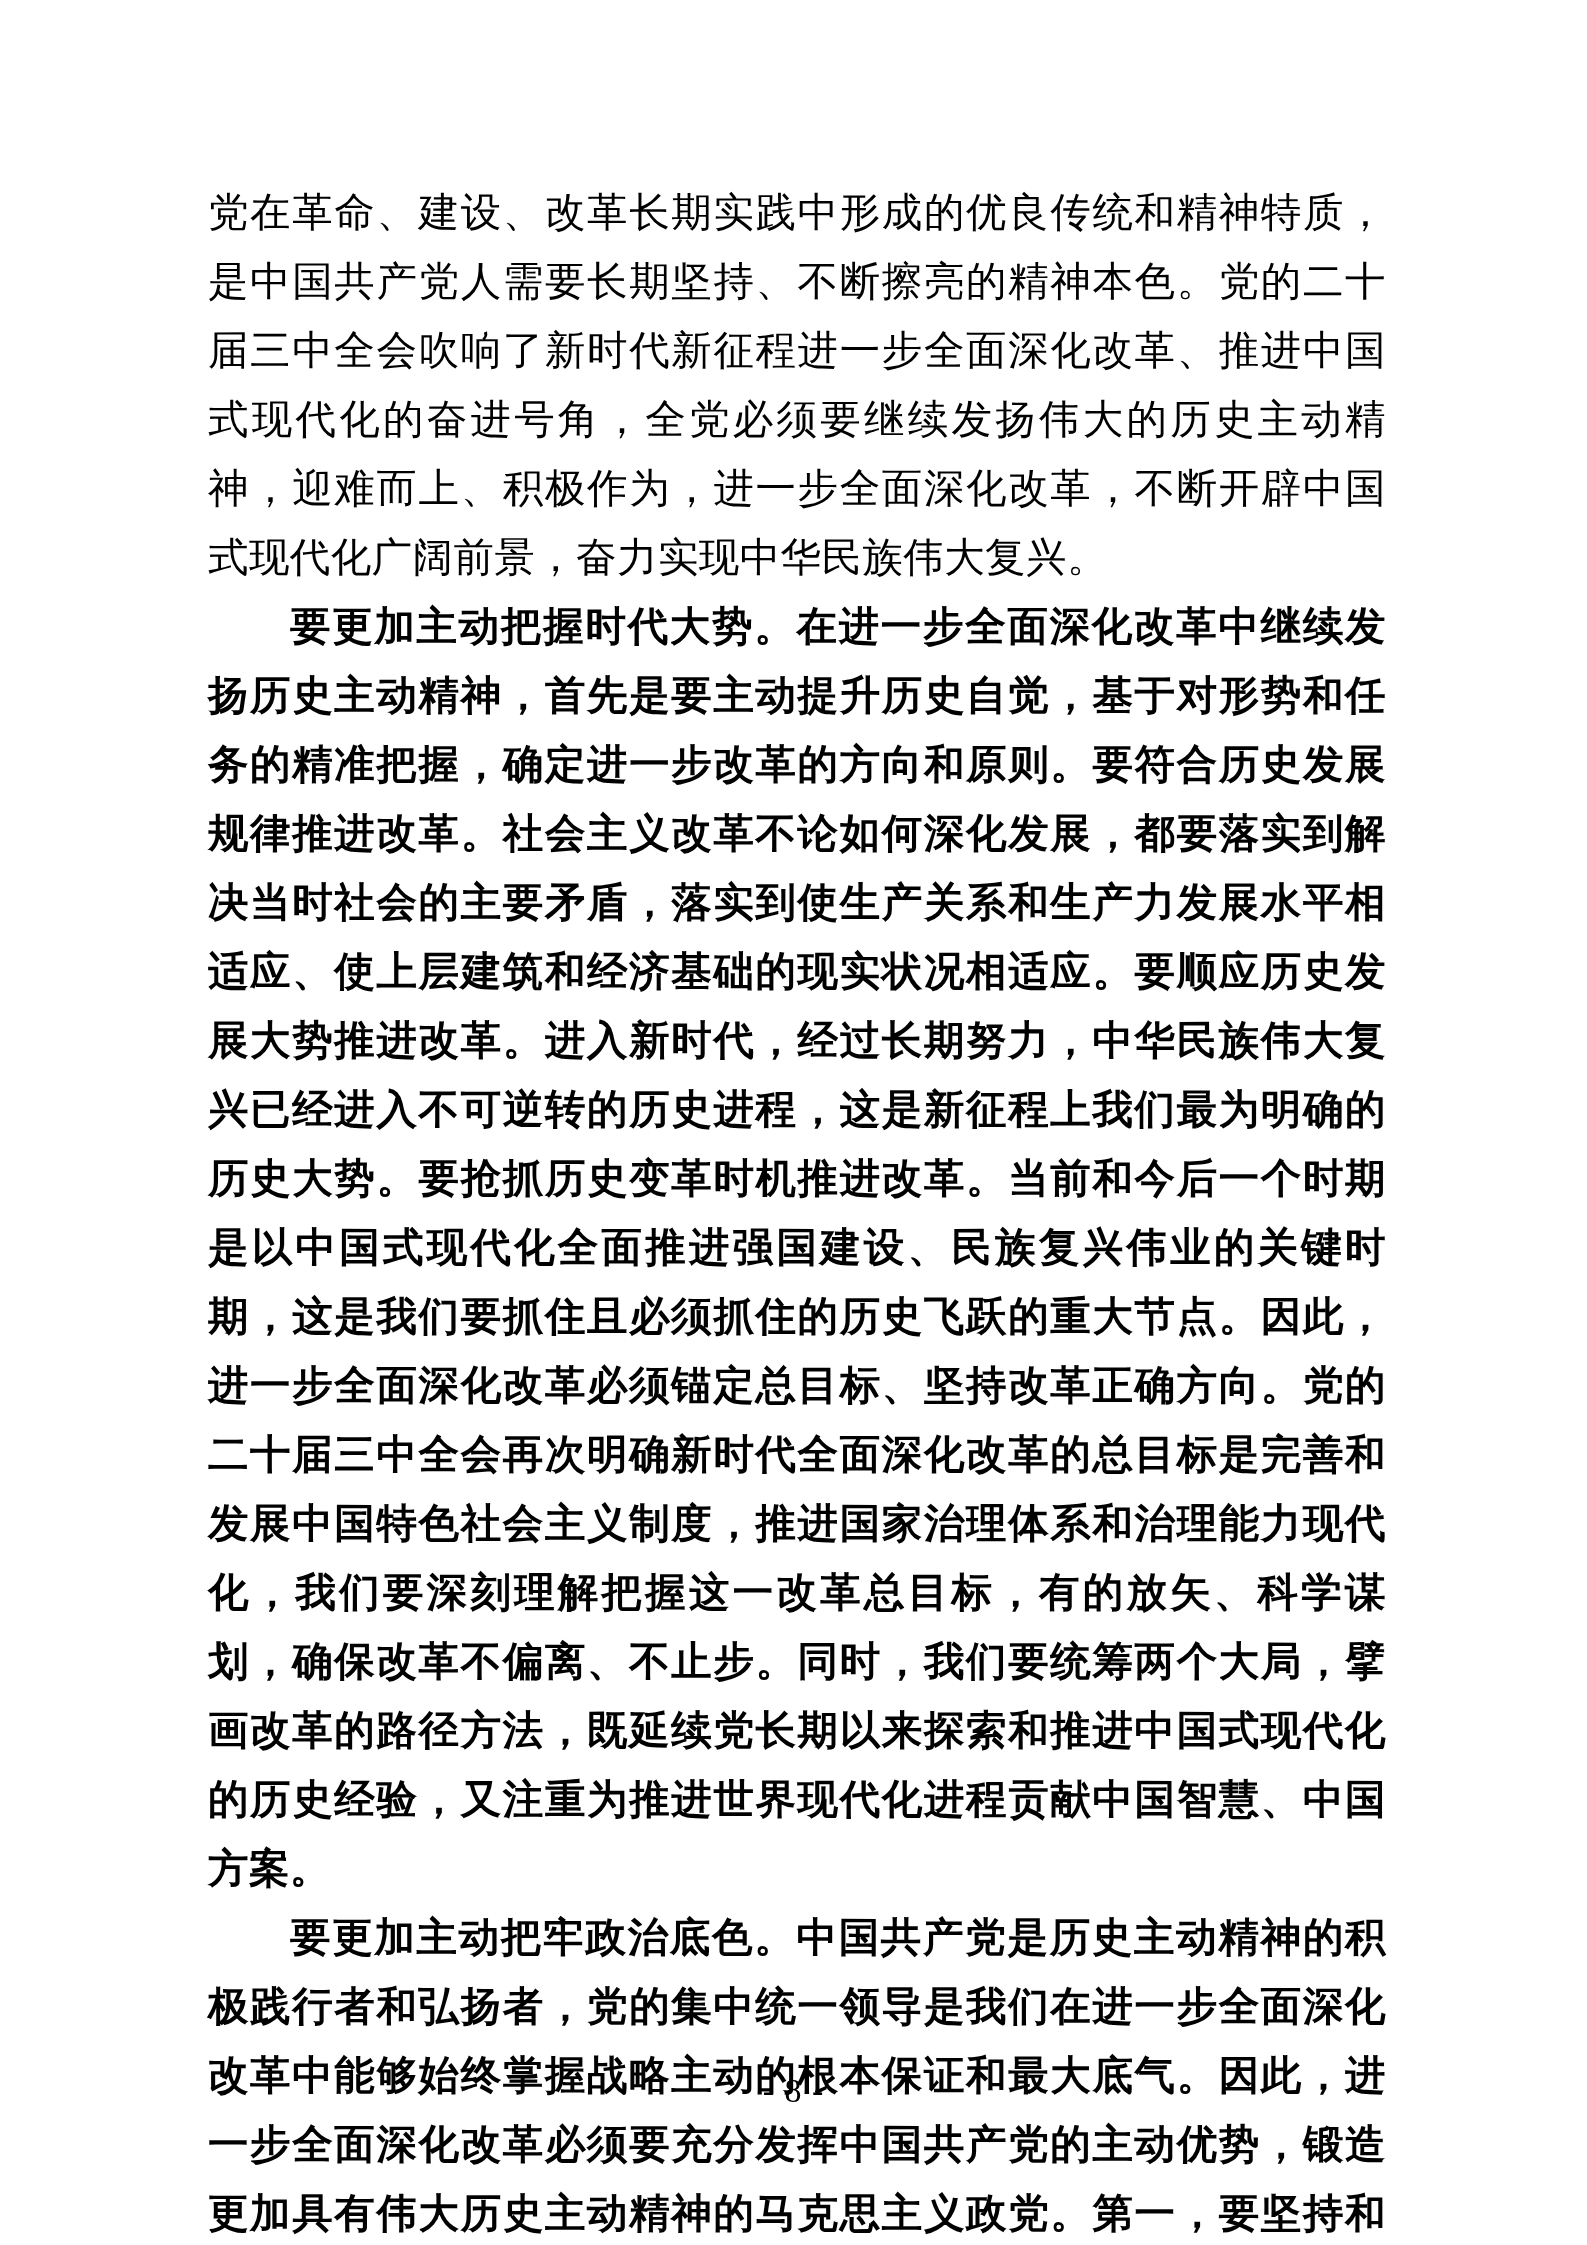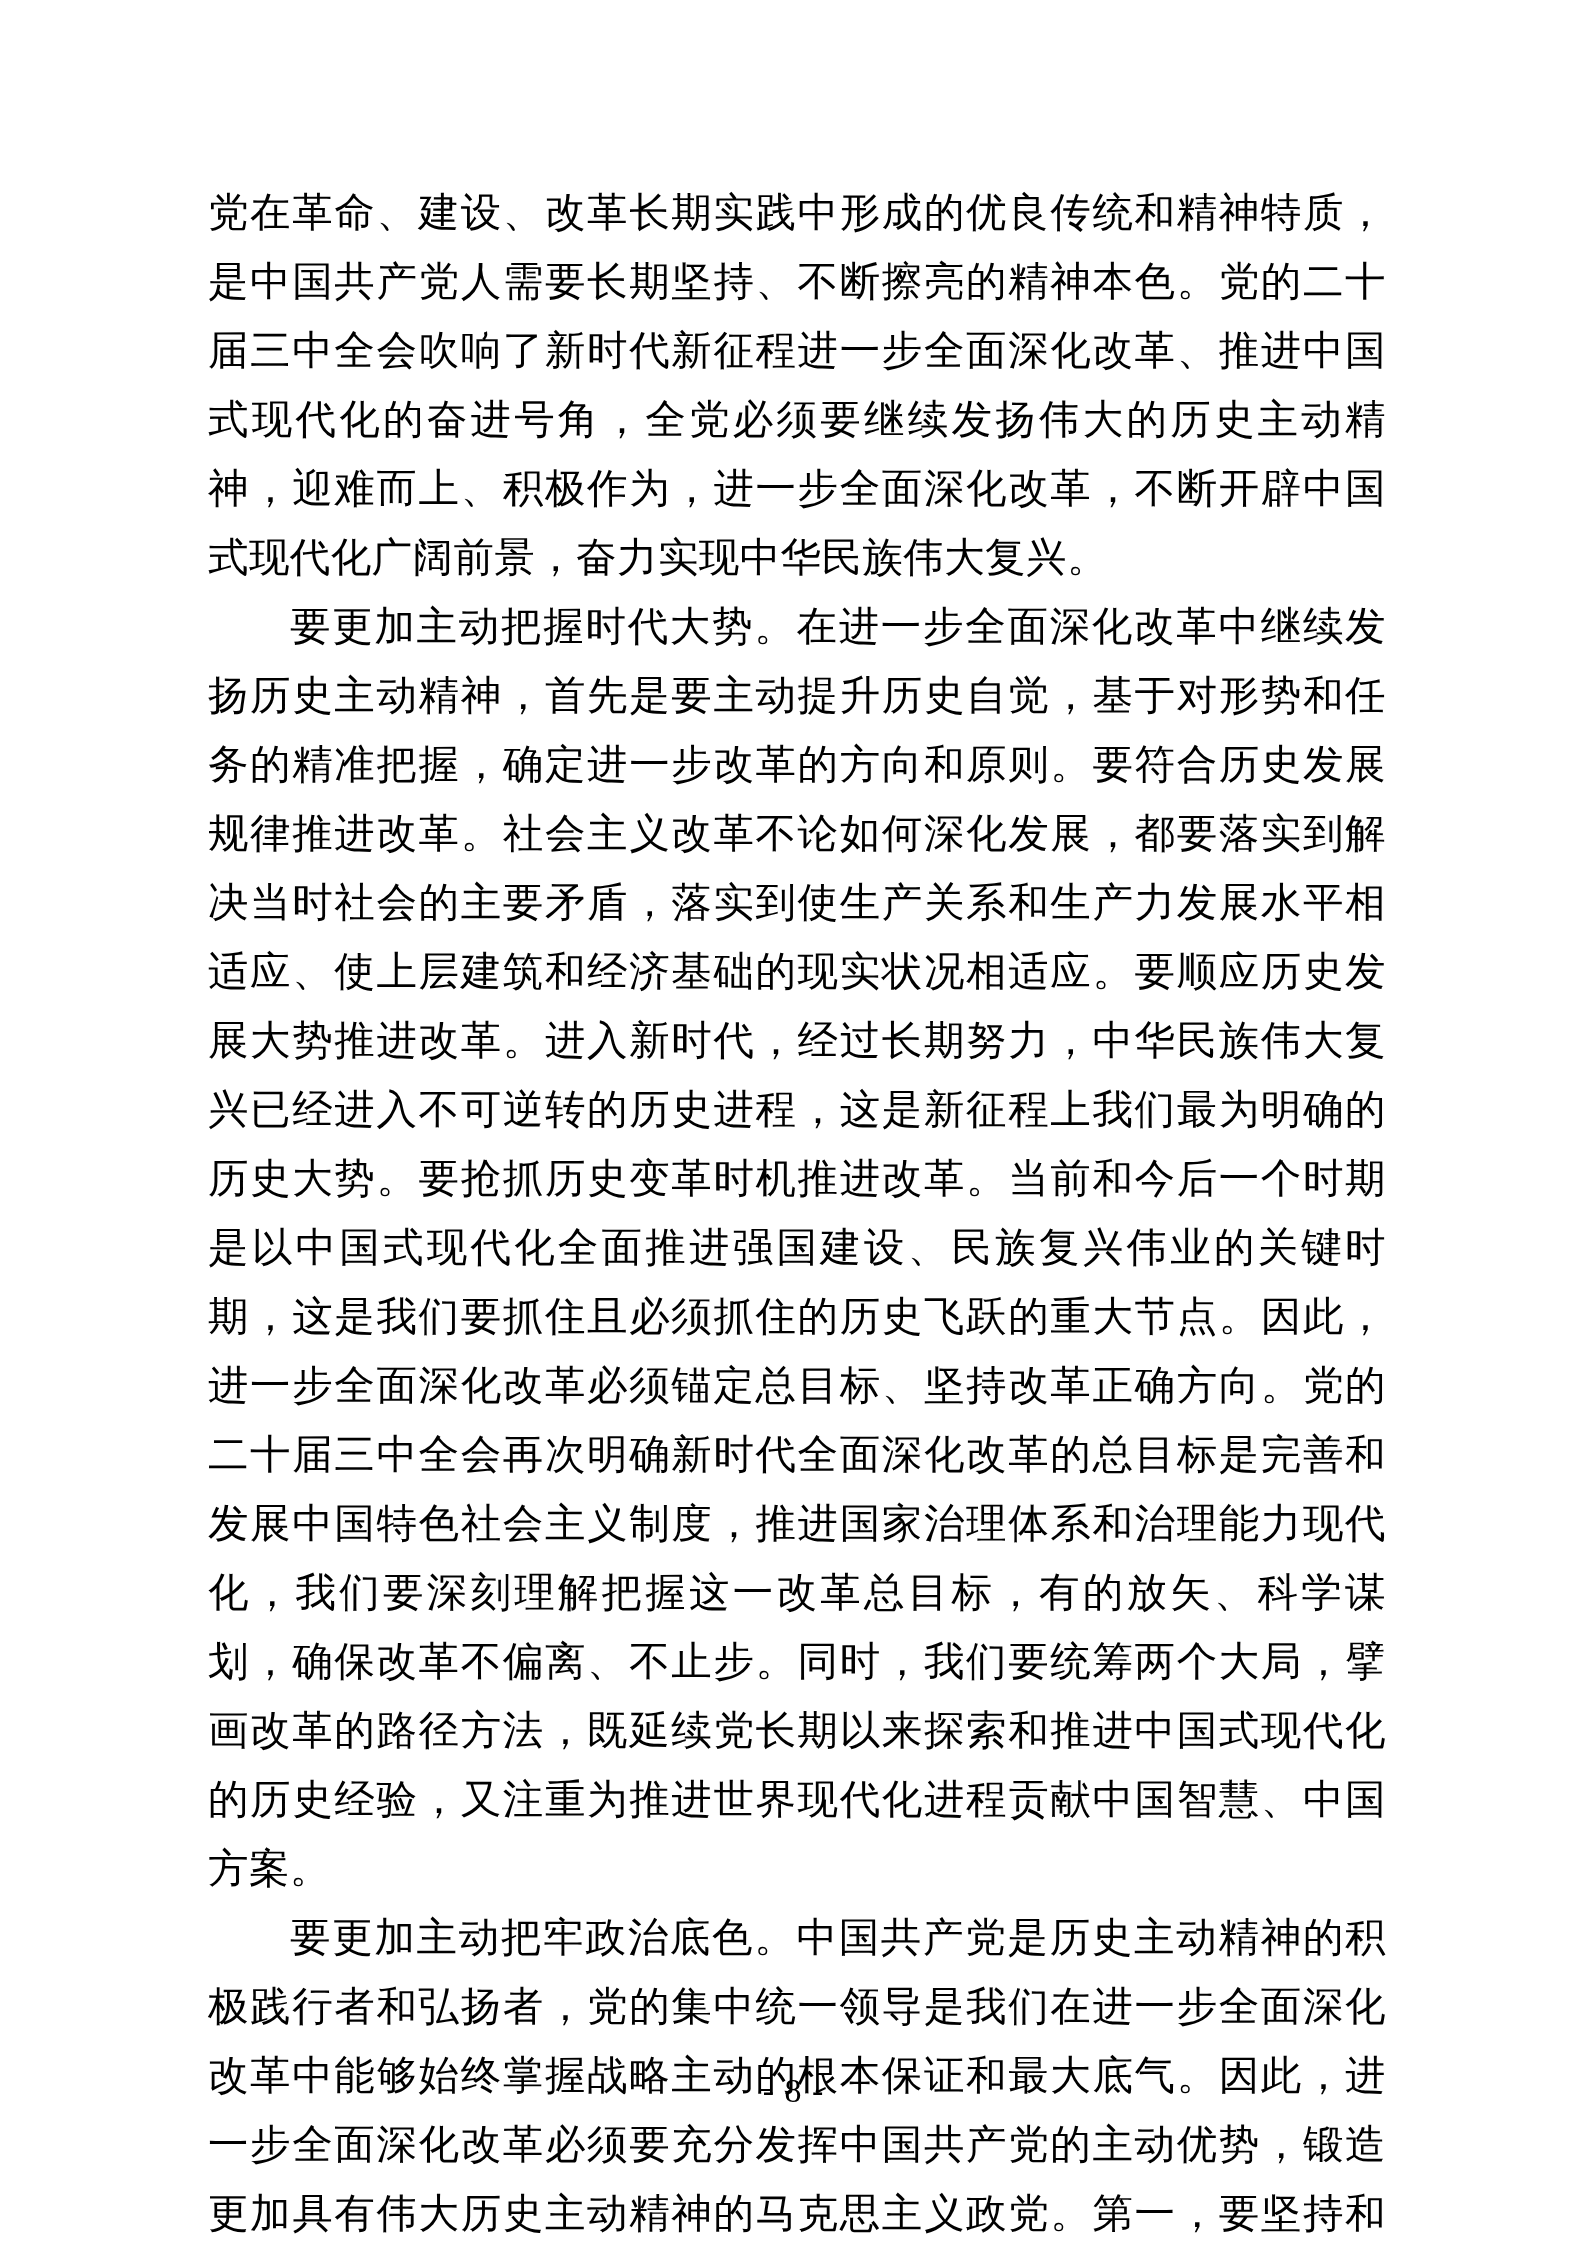--- a/index.html
+++ b/index.html
@@ -29,20 +29,21 @@
     font-size: 40.5px;
     line-height: 69px;
     text-align: justify;
     text-justify: inter-ideograph;
     letter-spacing: 0.4px;
     margin: 0;
     text-indent: 0;
   }
   .para.indent {
     text-indent: 82px;
+    font-weight: bold;
   }
   .footer {
     position: absolute;
     left: 0;
     right: 0;
     top: 2072px;
     text-align: center;
     font-size: 34px;
     letter-spacing: 1px;
     color: #000000;

